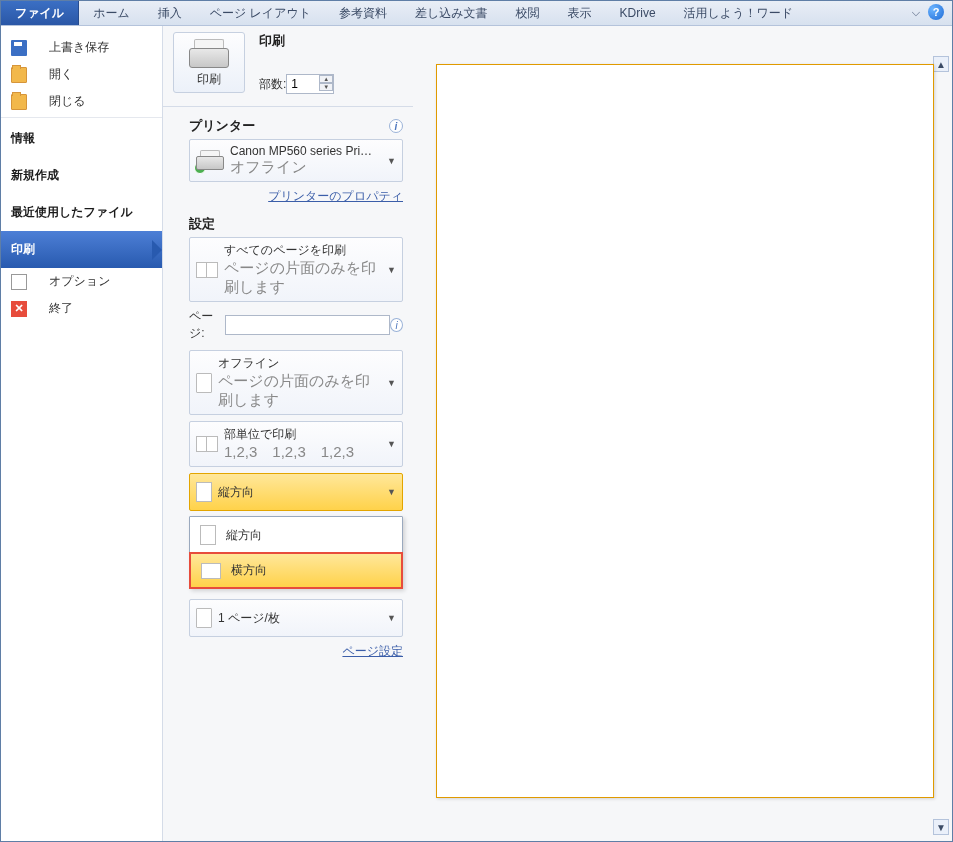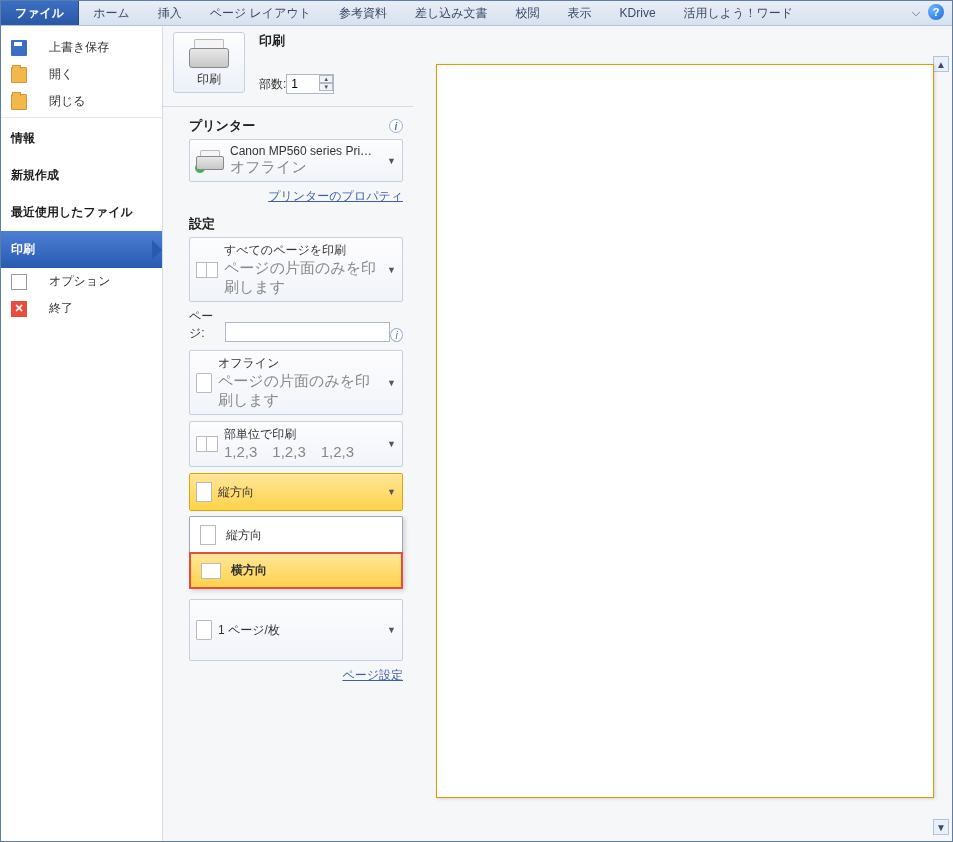--- a/index.html
+++ b/index.html
@@ -75,26 +75,26 @@
 .dicon.pages::after { left:10px; top:2px; }
 .dicon.orient { width:16px; height:20px; border:1px solid #bbb; background:#fff; }
 .dicon.orient.land { width:20px; height:16px; }
 
 .dropdown.active { background:linear-gradient(#ffe79a,#ffd24a); border-color:#e3a500; }
 
 
 .ddlist { border:1px solid #9aa9be; background:#fff; border-radius:1px; margin-top:-1px; margin-bottom:10px; box-shadow:2px 2px 4px rgba(0,0,0,0.15); }
 .ddlist .opt { display:flex; align-items:center; gap:10px; padding:8px 10px; font-size:12px; cursor:default; }
 .ddlist .opt .dicon { flex:none; }
-.ddlist .opt.highlight { background:linear-gradient(#ffe79a,#ffd24a); border:2px solid #e74c3c; margin:-1px;font-weight:bold; }
+.ddlist .opt.highlight { background:linear-gradient(#ffe79a,#ffd24a); border:2px solid #e74c3c; margin:-1px; }
 
 .linkrow { text-align:right; font-size:12px; margin:4px 0 10px; }
 .linkrow a { color:#3b5ea9; text-decoration:underline; cursor:default;font-family:Liberation Serif, serif; }
 
-.pagesrow { display:flex; align-items:flex-end; gap:0; margin-bottom:8px; }
+.pagesrow { display:flex; align-items:center; gap:0; margin-bottom:8px; }
 .pagesrow input { flex:1; height:20px; border:1px solid #aeb8c9; padding:2px 4px; font-size:12px; }
 
 .printer-dropdown .pico { width:28px; height:22px; position:relative; flex:none; }
 .pico::before { content:""; position:absolute; top:0; left:4px; width:18px; height:7px; background:#f5f5f5; border:1px solid #bbb; border-bottom:none; border-radius:2px 2px 0 0; }
 .pico::after { content:""; position:absolute; top:6px; left:0; width:26px; height:12px; background:linear-gradient(#e8e8e8,#c7c7c7); border:1px solid #888; border-radius:2px; }
 .pico .check { position:absolute; left:-2px; bottom:-2px; width:12px; height:12px; border-radius:50%; background:#4caf50; border:1px solid #fff; }
 .pico .check::after { content:"✓"; position:absolute; left:1px; top:-1px; font-size:9px; color:#fff; }
 
 </style>
 </head>
@@ -234,21 +234,21 @@
           <div class="opt">
             <div class="dicon orient"></div>
             <span>縦方向</span>
           </div>
           <div class="opt highlight">
             <div class="dicon orient land"></div>
             <span>横方向</span>
           </div>
         </div>
 
-        <div class="dropdown" style="padding:20px 6px;">
+        <div class="dropdown" style="padding:8px 6px;">
           <div class="dicon page"></div>
           <div class="txt1">1 ページ/枚</div>
           <span class="arrow">▼</span>
         </div>
 
         <div class="linkrow"><a>ページ設定</a></div>
 
       </div>
 
       <div class="preview">

